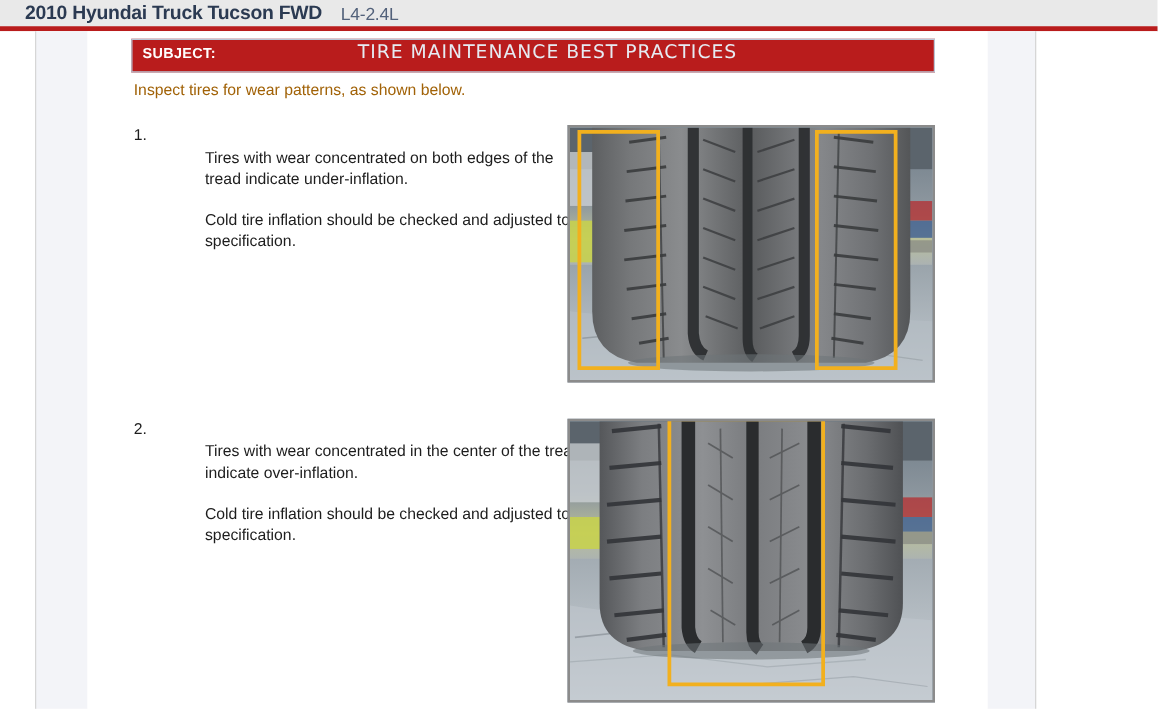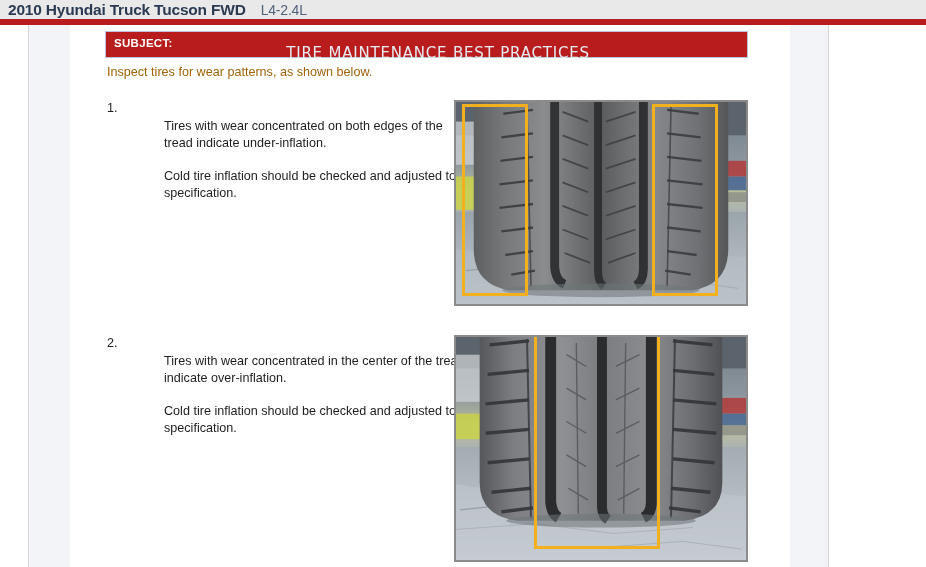--- a/index.html
+++ b/index.html
@@ -11,24 +11,24 @@
     background: #ffffff;
     font-family: "Liberation Sans", sans-serif;
   }
 
   
   #app-header {
     position: absolute;
     left: 0; top: 0;
     width: 926px; height: 25px;
     background: #e9e9e9;
-    border-bottom: 6px solid #b91c1c;
+    border-bottom: 4px solid #b91c1c;
     display: flex;
     align-items: center;
-    padding-left: 8px;
+    padding-left: 20px;
     white-space: nowrap;
     overflow: hidden;
   }
   #vehicle-title {
     font-size: 15.5px;
     font-weight: bold;
     color: #2b3a52;
     letter-spacing: -0.2px;
   }
   #vehicle-engine {
@@ -83,21 +83,21 @@
   #subject-label {
     position: absolute;
     left: 8px; top: 5px;
     font-size: 11.5px;
     font-weight: bold;
     color: #ffffff;
     letter-spacing: 0.3px;
   }
   #subject-title {
     position: absolute;
-    left: 0; top: 12px;
+    left: 0; top: 0;
     width: 643px;
     text-align: center;
     font-size: 15px;
     font-weight: normal;
     color: #e6ebf2;
     letter-spacing: 0.8px;
     font-family: "DejaVu Sans", sans-serif;
     padding-left: 21px;
   }
 

